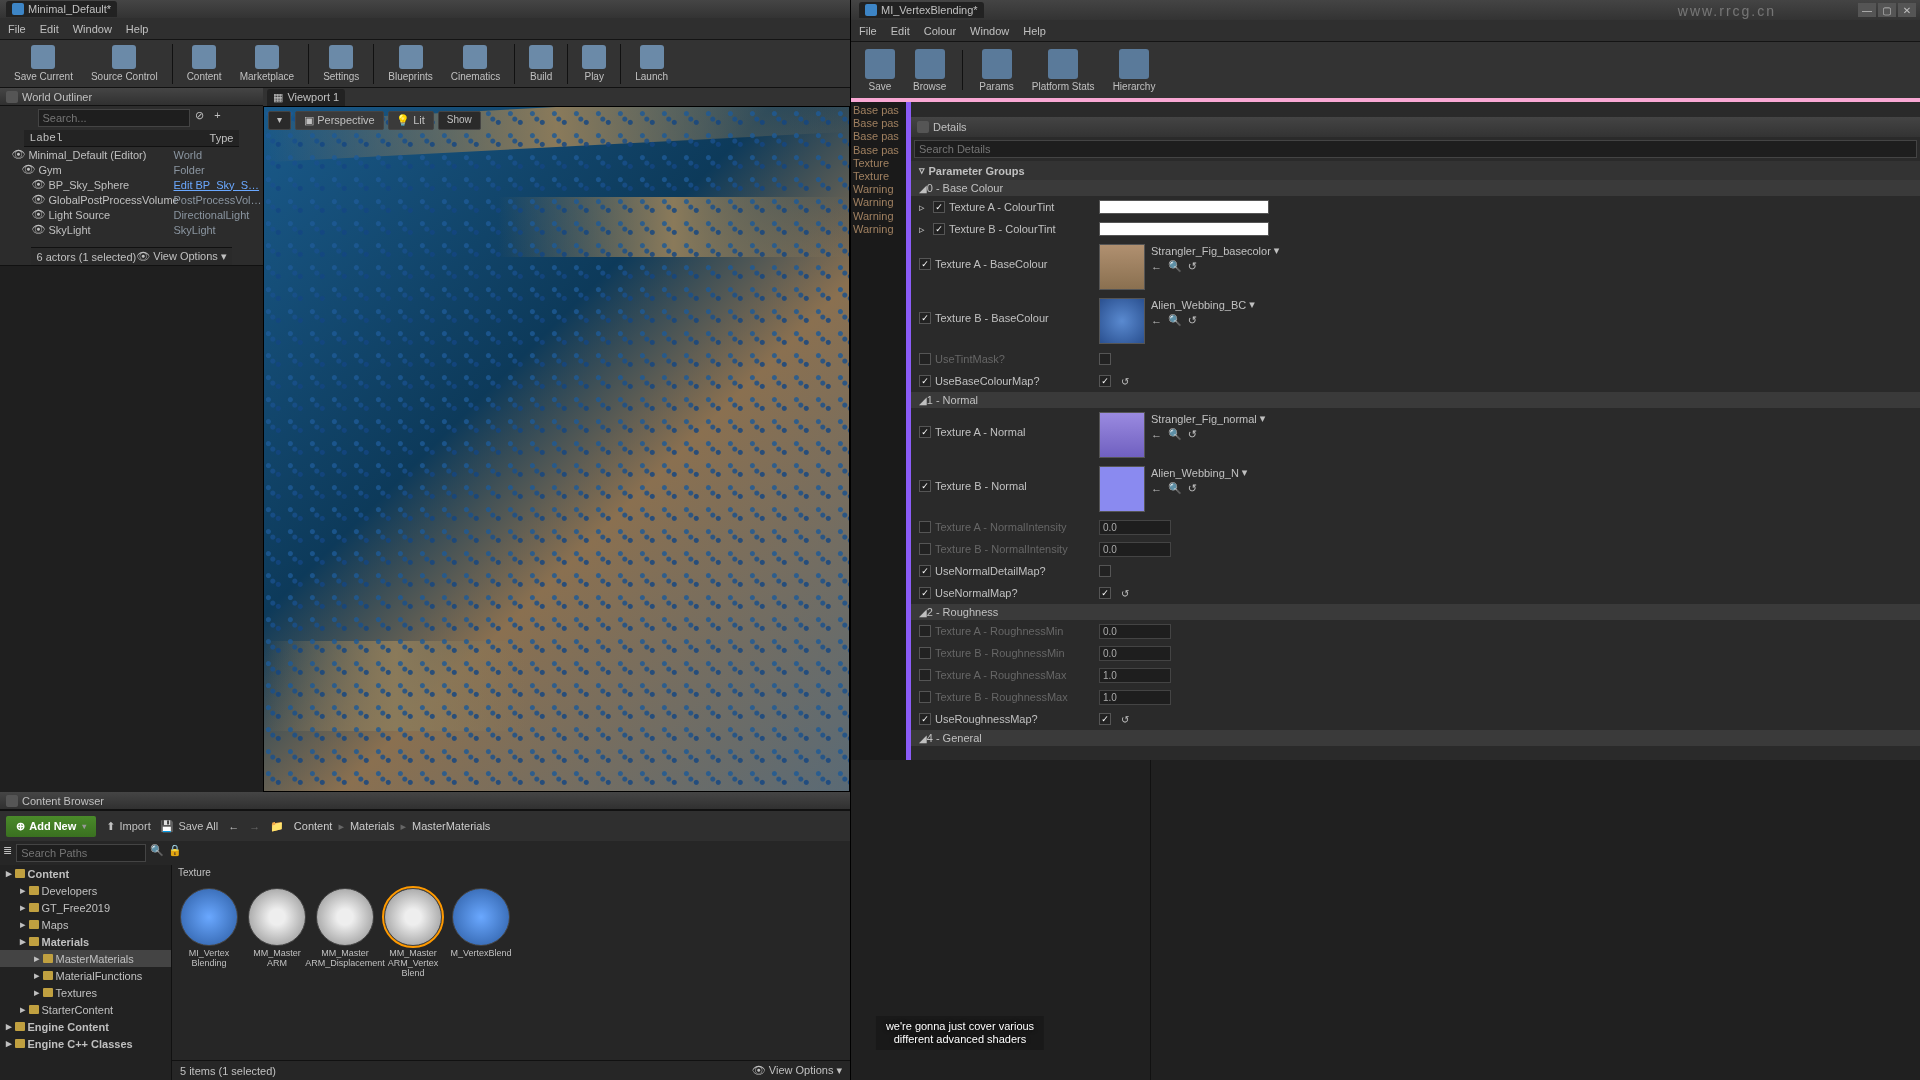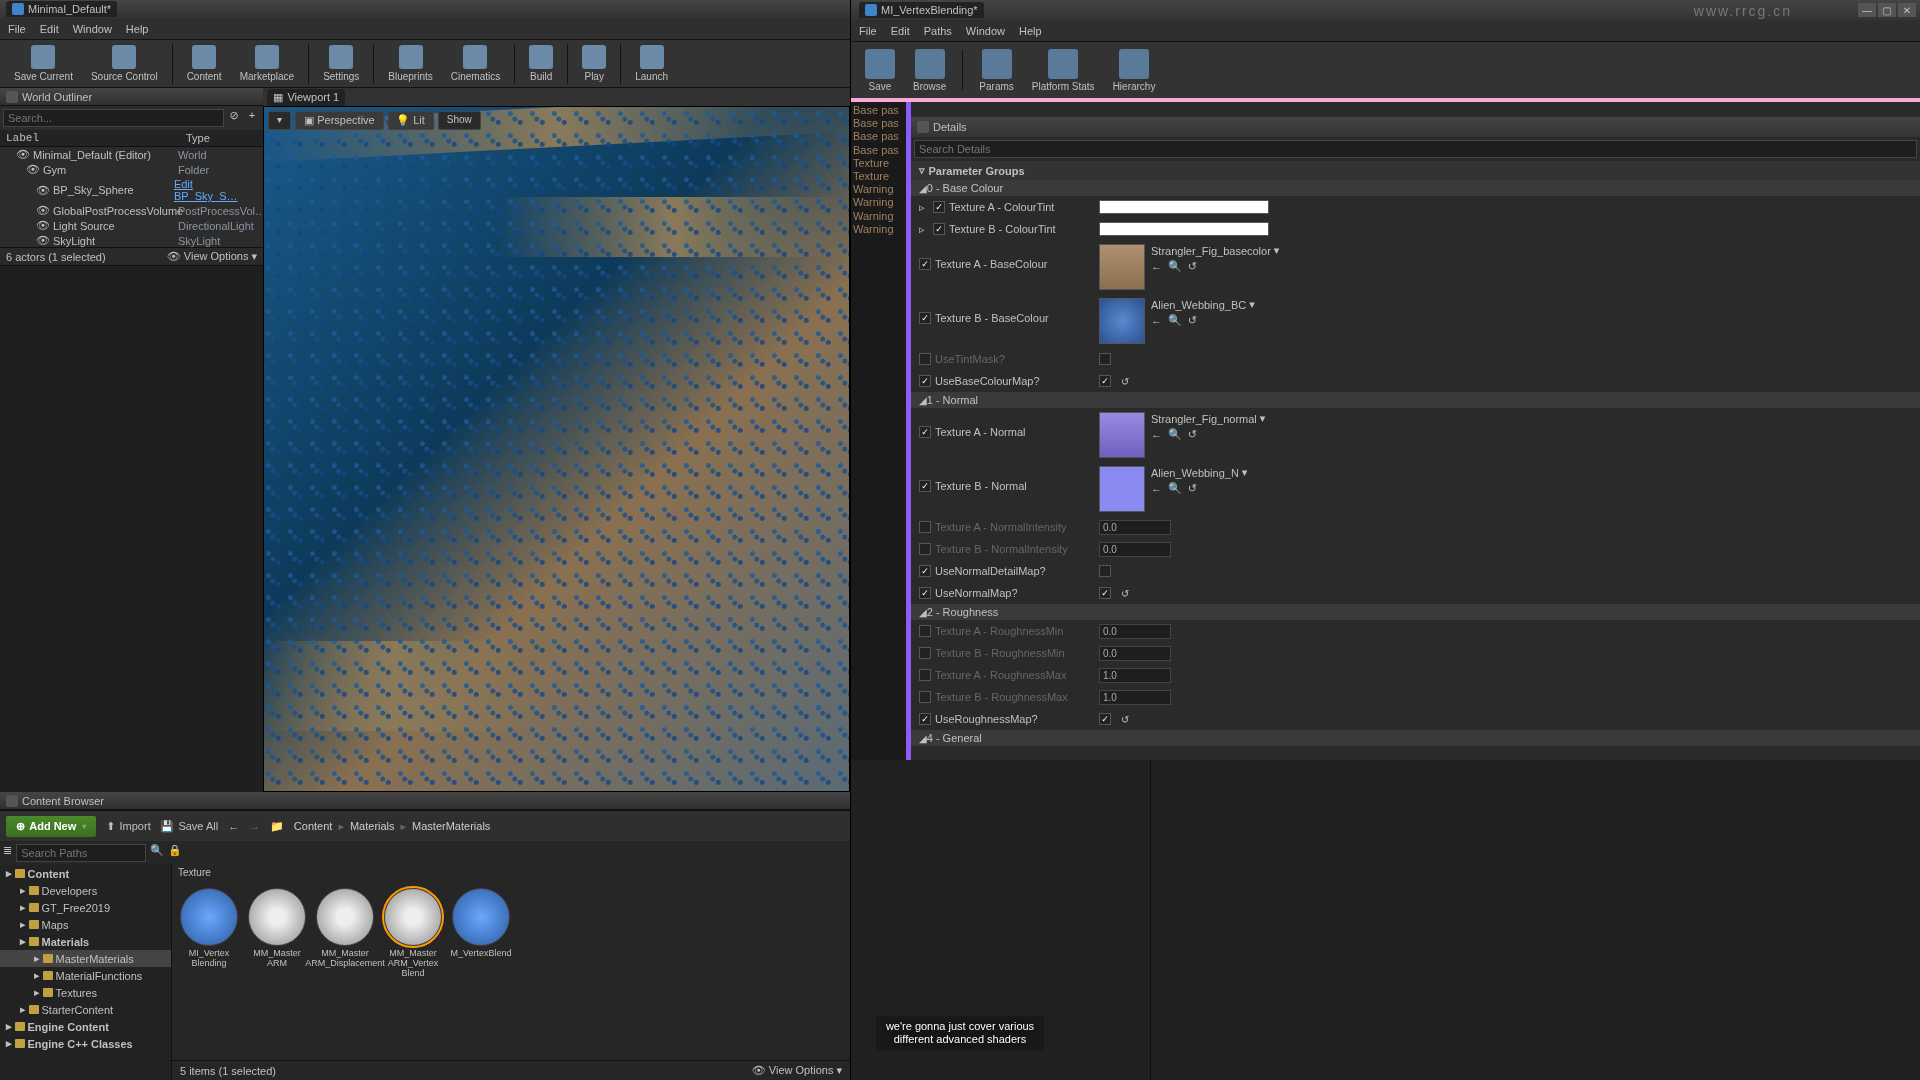--- a/index.html
+++ b/index.html
@@ -21,21 +21,21 @@
 .main-toolbar { height: 48px; background: #333; display: flex; align-items: center; gap: 2px; padding: 2px 6px; border-bottom: 1px solid #111; }
 .tool-btn { display: flex; flex-direction: column; align-items: center; justify-content: center; padding: 2px 8px; cursor: pointer; border-radius: 2px; }
 .tool-icon { width: 24px; height: 24px; background: #6b8aa8; border-radius: 3px; }
 .tool-label { font-size: 10px; margin-top: 2px; }
 .tool-sep { width: 1px; height: 40px; background: #111; margin: 0 4px; }
 .dd-ar { font-size: 8px; margin-left: 2px; color:#999; }
 
 
 .panel-header { height: 18px; background: linear-gradient(#454545,#303030); display: flex; align-items: center; padding: 0 6px; gap: 4px; border-bottom: 1px solid #111; }
 .panel-icon { width: 12px; height: 12px; background: #555; border-radius: 2px;}
-.world-outliner { height: 160px; background: #2c2c2c; display: flex; flex-direction: column; border-bottom: 1px solid #111;}
+.world-outliner { height: 160px; background: #2c2c2c; display: flex; flex-direction: column; border-bottom: 1px solid #111; align-items: center;}
 .search-row { display: flex; padding: 3px; gap: 2px; }
 .search-row input { flex:1; background: #1e1e1e; border: 1px solid #444; color: #aaa; padding: 2px 4px; }
 .col-headers { display: flex; background: #232323; font-size: 10px; border-bottom: 1px solid #111; }
 .col-label { width: 180px; padding: 2px 6px; font-family: Liberation Mono, monospace; }
 .col-type { flex:1; padding: 2px 6px; }
 .tree { flex:1; overflow: auto; }
 .tree-row { display: flex; align-items: center; padding: 1px 6px; font-size: 10px;}
 .tree-row .lbl { width: 172px; display: flex; align-items: center; gap: 3px; }
 .tree-row .typ { color: #8a95a0; }
 .link { color: #6aa8ff; text-decoration: underline; }
@@ -123,21 +123,21 @@
 .tex-info { margin-left:6px;}
 .tex-name { font-size:10px; display:flex; align-items:center; gap:3px;}
 .tex-icons { display:flex; gap:6px; margin-top:3px; font-size:9px;}
 .num-input { width:72px; background:#1e1e1e; border:1px solid #444; color:#aaa; padding:1px 3px; font-size:10px;}
 .disabled-text { color:#666;}
 .reset-arrow { font-size:10px; margin-left:4px; cursor:pointer;}
 
 
 .editor-mid { flex:1; display:flex; overflow:hidden;}
 .wo-column { width:263px; display:flex; flex-direction:column;}
-.wm { position:absolute; top:3px; right:128px; color:rgba(255,255,255,0.3); font-size:14px; letter-spacing:2px;}
+.wm { position:absolute; top:3px; right:144px; color:rgba(255,255,255,0.3); font-size:14px; letter-spacing:2px;}
 </style>
 </head>
 <body>
 
 <div class="app-container">
 
   <div class="main-editor">
     <div class="title-bar">
       <div class="tab-title">
         <span class="ue-logo"></span>
@@ -417,21 +417,21 @@
       </div>
       <div class="win-controls">
         <div class="win-btn">—</div>
         <div class="win-btn">▢</div>
         <div class="win-btn">✕</div>
       </div>
     </div>
     <div class="menu-bar">
       <span class="menu-item">File</span>
       <span class="menu-item">Edit</span>
-      <span class="menu-item">Paths</span>
+      <span class="menu-item">Colour</span>
       <span class="menu-item">Window</span>
       <span class="menu-item">Help</span>
     </div>
     <div class="me-toolbar" id="me-toolbar">
         <div class="me-tool-btn">
           <div class="me-tool-icon"></div>
           <div class="tool-label">Save</div>
         </div>
         <div class="me-tool-btn">
           <div class="me-tool-icon"></div>

